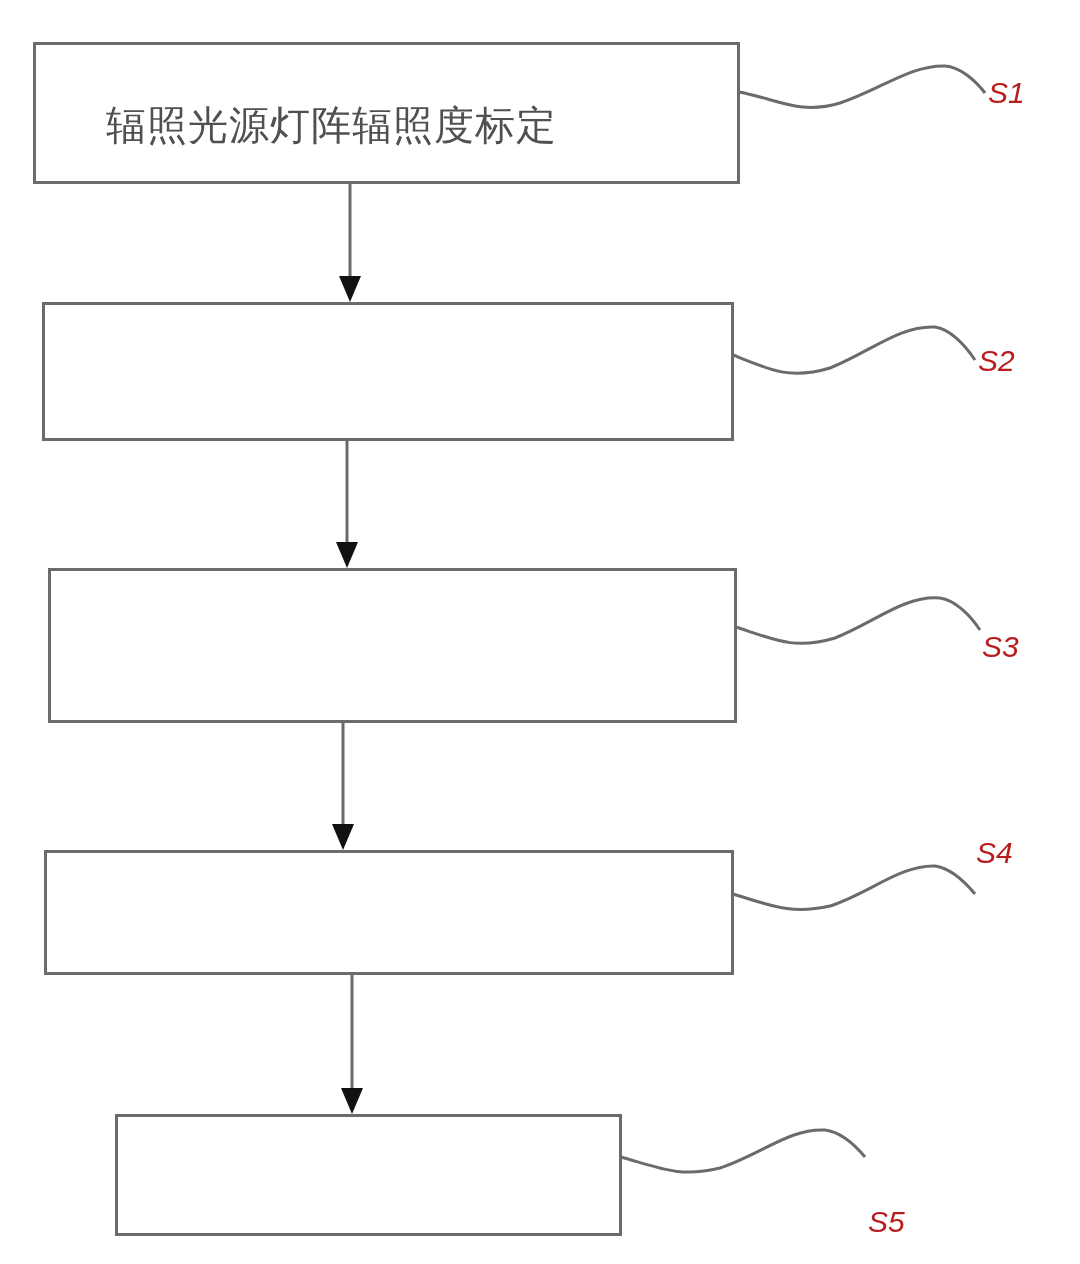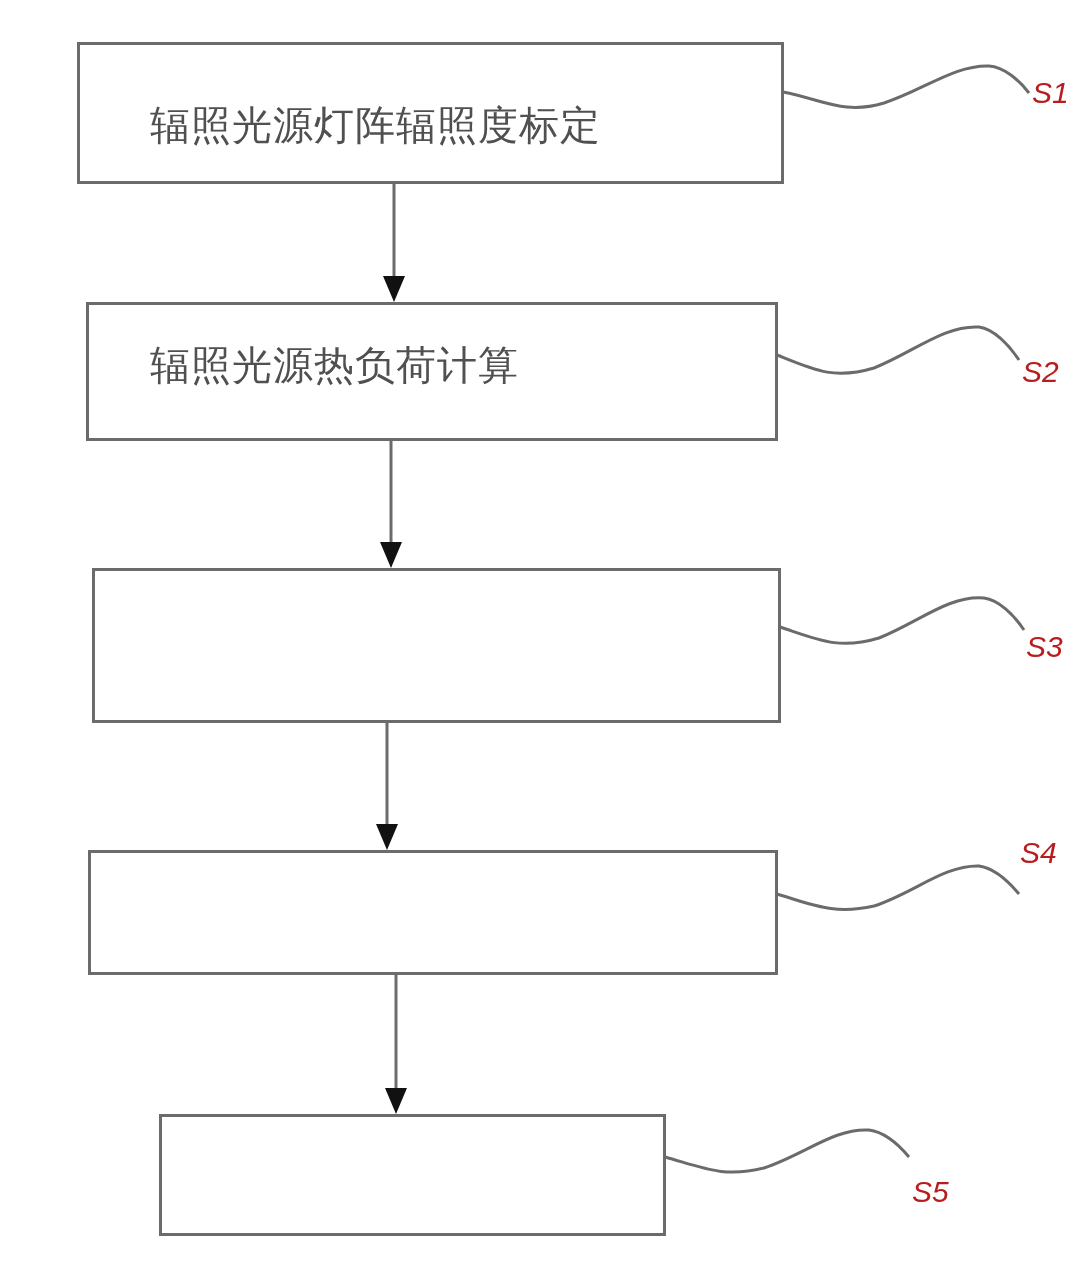--- a/index.html
+++ b/index.html
@@ -1,17 +1,17 @@
 <!DOCTYPE html>
 <html><head>
   <meta charset="utf-8">
   <style>
     html, body { margin: 0; padding: 0; background: #ffffff; }
     body { width: 1080px; height: 1264px; position: relative; overflow: hidden; }
-    .canvas { position: absolute; left: 0; top: 0; width: 928px; height: 1264px; margin-left: 44px; }
+    .canvas { position: absolute; left: 0; top: 0; width: 928px; height: 1264px; }
     .step-box {
       position: absolute;
       box-sizing: border-box;
       border: 3px solid #6b6b6b;
       background: #ffffff;
     }
     .step-text {
       position: absolute;
       font-family: "DejaVu Sans", sans-serif;
       font-size: 40px;
@@ -58,25 +58,24 @@
     <path d="M 736 627 C 775 640, 795 650, 835 638 C 875 622, 905 595, 940 598 C 955 600, 970 615, 980 630" fill="none" stroke="#6b6b6b" stroke-width="3"></path>
     <path d="M 733 894 C 770 905, 790 915, 830 906 C 870 893, 900 865, 935 866 C 950 868, 965 882, 975 894" fill="none" stroke="#6b6b6b" stroke-width="3"></path>
     <path d="M 621 1157 C 660 1168, 680 1178, 720 1168 C 760 1155, 790 1128, 825 1130 C 840 1132, 855 1145, 865 1157" fill="none" stroke="#6b6b6b" stroke-width="3"></path>
   </svg>
 
   <div class="step-box" style="left:33px; top:42px; width:707px; height:142px;"></div>
   <div class="step-text" style="left:106px; top:98px;">辐照光源灯阵辐照度标定</div>
   <div class="step-label" style="left:988px; top:76px;">S1</div>
 
   <div class="step-box" style="left:42px; top:302px; width:692px; height:139px;"></div>
-  <div class="step-text" style="left:106px; top:338px;">辐照光源热负荷计算</div>
-  <div class="step-label" style="left:978px; top:355px;">S2</div>
+  <div class="step-label" style="left:978px; top:344px;">S2</div>
 
   <div class="step-box" style="left:48px; top:568px; width:689px; height:155px;"></div>
   <div class="step-label" style="left:982px; top:630px;">S3</div>
 
   <div class="step-box" style="left:44px; top:850px; width:690px; height:125px;"></div>
   <div class="step-label" style="left:976px; top:836px;">S4</div>
 
   <div class="step-box" style="left:115px; top:1114px; width:507px; height:122px;"></div>
-  <div class="step-label" style="left:868px; top:1175px;">S5</div>
+  <div class="step-label" style="left:868px; top:1205px;">S5</div>
 
 </div>
 
 </body></html>

